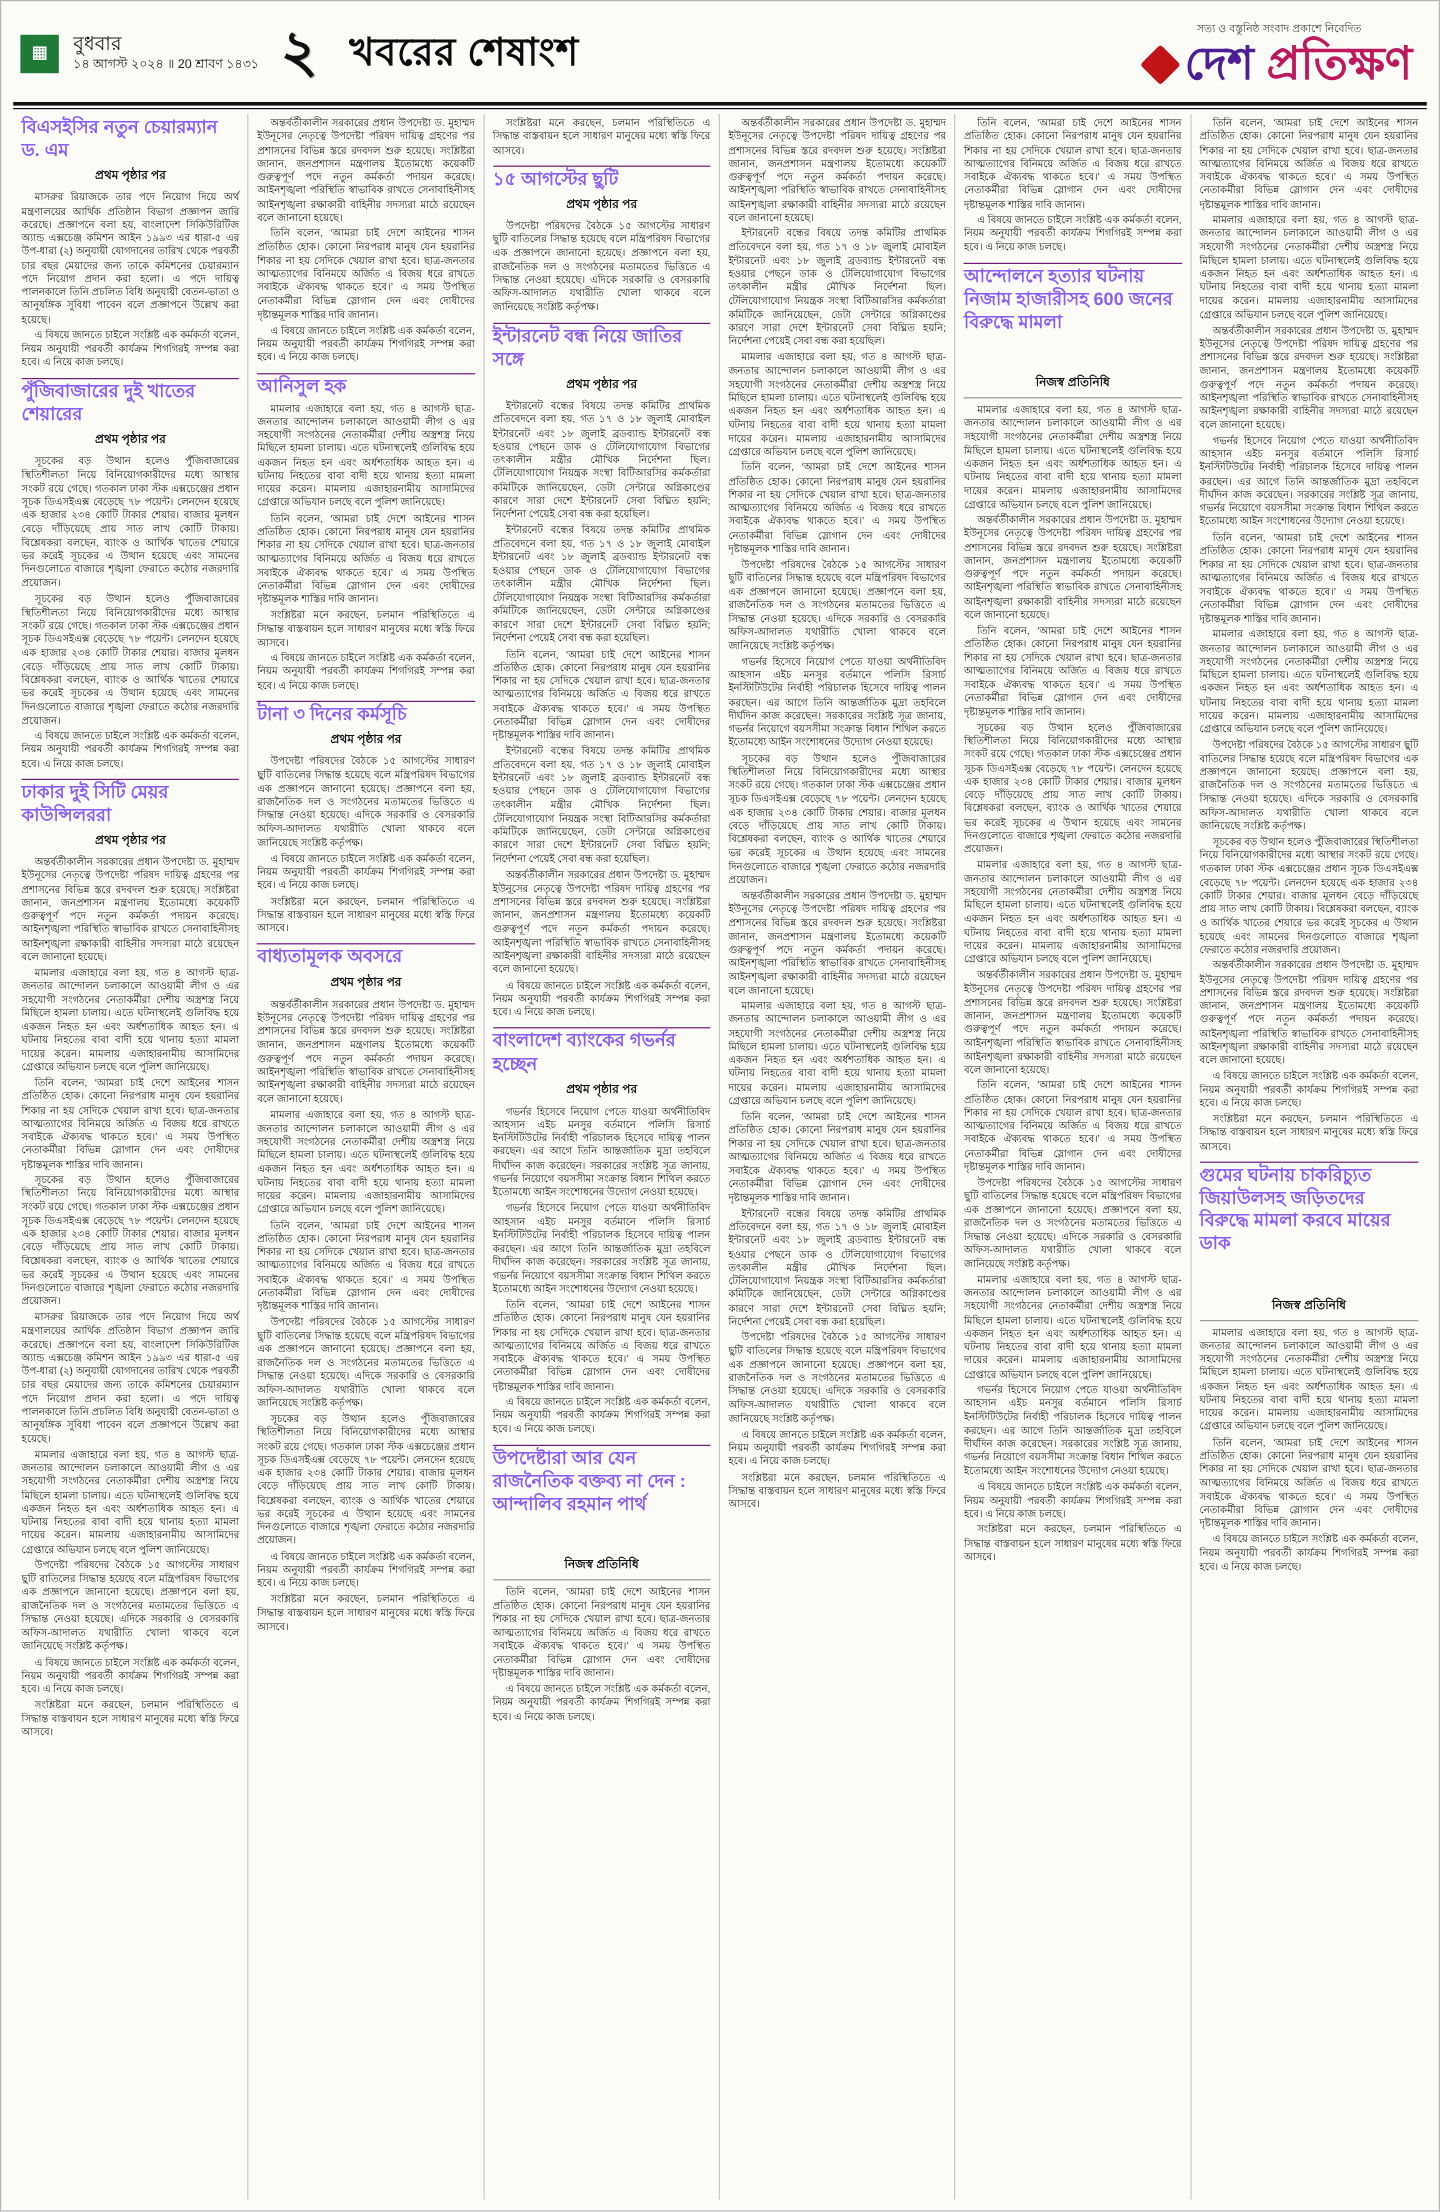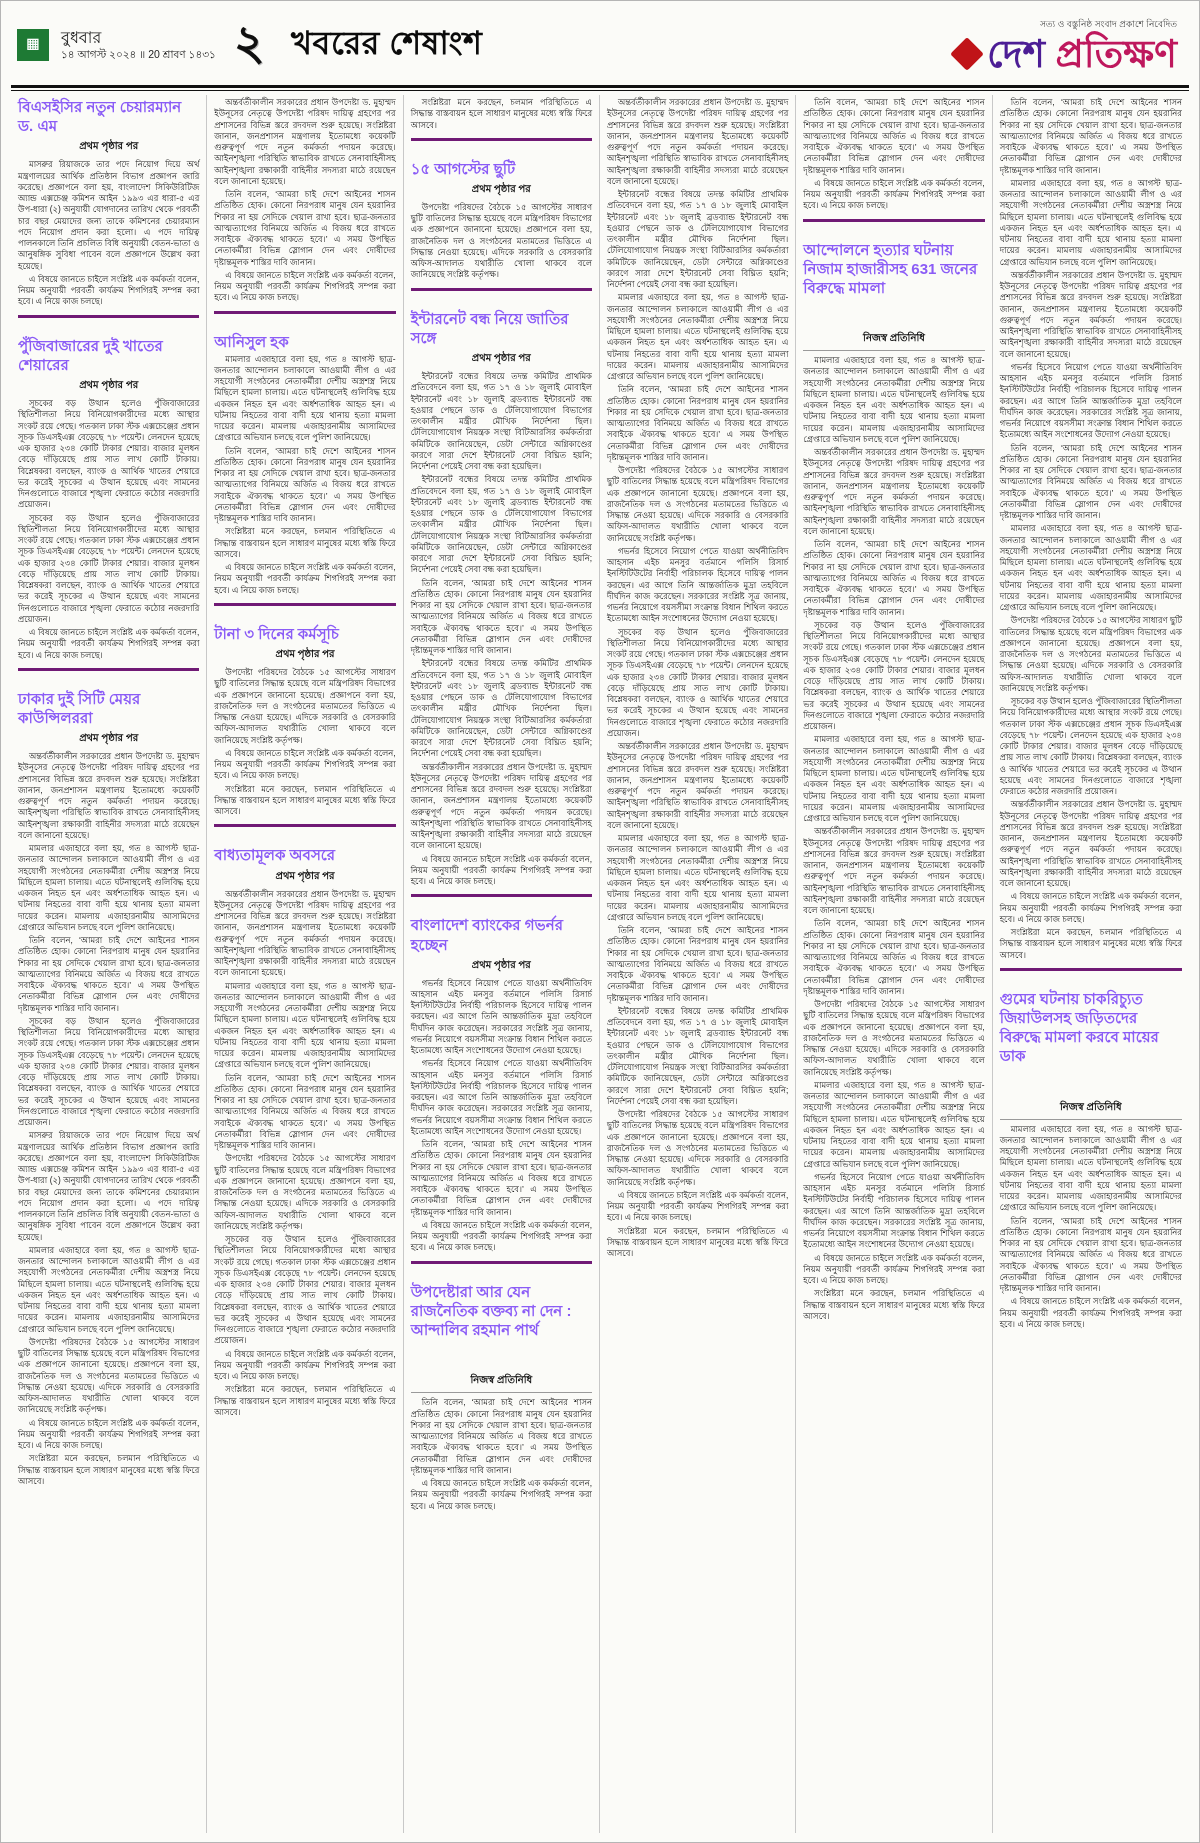--- a/index.html
+++ b/index.html
@@ -18,32 +18,32 @@
   }
   .day-date { line-height:1.25; }
   .weekday { font-weight:normal; font-size:16px; }
   .dateline { font-size:10.5px; color:#222; }
   .page-num {
     font-family:"DejaVu Serif", serif; font-size:48px; font-weight:800; color:#101010;
     padding:0 14px 0 6px; text-shadow:1px 1px 0 #bbb;
   }
   .section-title { font-size:32px; font-weight:800; color:#0b0b0b; letter-spacing:.5px; }
   .header-right { text-align:center; padding-right:6px; }
-  .tagline { font-size:9px; color:#444; margin-bottom:3px;text-align:right; }
+  .tagline { font-size:9px; color:#444; margin-bottom:3px; }
   .masthead { display:flex; align-items:center; gap:8px; justify-content:flex-end; }
   .logo-mark { width:24px; height:24px; background:#c01418; border-radius:3px; transform:rotate(45deg); flex:0 0 auto; }
   .masthead-text { font-size:38px; font-weight:800; line-height:1; }
   .logo-desh { color:#4c1d95; }
   .logo-rest { color:#be185d; }
   .header-rule { height:6px; border-top:3px solid #111; border-bottom:1px solid #111; margin:2px 0 4px; }
   
   .columns { display:grid; grid-template-columns:repeat(6,1fr); height:1738px; }
   .column { padding:2px 7px 0; border-right:1px solid #c8c8c8; overflow:hidden; }
   .column:last-child { border-right:none; }
-  .article.ruled { border-top:3px solid #701a75; margin-top:7px; padding-top:18px; }
+  .article.ruled { border-top:1px solid #701a75; margin-top:7px; padding-top:1px; }
   .headline { font-size:15px; font-weight:800; line-height:1.28; margin:0 0 3px; color:#8b5cf6; }
   .kicker { font-size:10px; font-weight:700; text-align:center; margin:0 0 4px; color:#111; }
   .kicker.byline { border-bottom:1px solid #9a9a9a; padding-bottom:3px;margin-top:33px; }
   .body-p {
     font-size:8.4px; line-height:1.34; text-align:justify; margin:0 0 2px;
     text-indent:11px; color:#202020; word-break:break-word;
   }
 </style>
 </head>
 <body>
@@ -183,21 +183,21 @@
           <p class="body-p">এ বিষয়ে জানতে চাইলে সংশ্লিষ্ট এক কর্মকর্তা বলেন, নিয়ম অনুযায়ী পরবর্তী কার্যক্রম শিগগিরই সম্পন্ন করা হবে। এ নিয়ে কাজ চলছে।</p>
           <p class="body-p">সংশ্লিষ্টরা মনে করছেন, চলমান পরিস্থিতিতে এ সিদ্ধান্ত বাস্তবায়ন হলে সাধারণ মানুষের মধ্যে স্বস্তি ফিরে আসবে।</p>
         </div>
       </div>
       <div class="column">
         <div class="article">
           <p class="body-p">তিনি বলেন, ‘আমরা চাই দেশে আইনের শাসন প্রতিষ্ঠিত হোক। কোনো নিরপরাধ মানুষ যেন হয়রানির শিকার না হয় সেদিকে খেয়াল রাখা হবে। ছাত্র-জনতার আত্মত্যাগের বিনিময়ে অর্জিত এ বিজয় ধরে রাখতে সবাইকে ঐক্যবদ্ধ থাকতে হবে।’ এ সময় উপস্থিত নেতাকর্মীরা বিভিন্ন স্লোগান দেন এবং দোষীদের দৃষ্টান্তমূলক শাস্তির দাবি জানান।</p>
           <p class="body-p">এ বিষয়ে জানতে চাইলে সংশ্লিষ্ট এক কর্মকর্তা বলেন, নিয়ম অনুযায়ী পরবর্তী কার্যক্রম শিগগিরই সম্পন্ন করা হবে। এ নিয়ে কাজ চলছে।</p>
         </div>
         <div class="article ruled">
-          <h3 class="headline">আন্দোলনে হত্যার ঘটনায় নিজাম হাজারীসহ 631 জনের বিরুদ্ধে মামলা</h3>
+          <h3 class="headline">আন্দোলনে হত্যার ঘটনায় নিজাম হাজারীসহ 600 জনের বিরুদ্ধে মামলা</h3>
           <div class="kicker byline">নিজস্ব প্রতিনিধি</div>
           <p class="body-p">মামলার এজাহারে বলা হয়, গত ৪ আগস্ট ছাত্র-জনতার আন্দোলন চলাকালে আওয়ামী লীগ ও এর সহযোগী সংগঠনের নেতাকর্মীরা দেশীয় অস্ত্রশস্ত্র নিয়ে মিছিলে হামলা চালায়। এতে ঘটনাস্থলেই গুলিবিদ্ধ হয়ে একজন নিহত হন এবং অর্ধশতাধিক আহত হন। এ ঘটনায় নিহতের বাবা বাদী হয়ে থানায় হত্যা মামলা দায়ের করেন। মামলায় এজাহারনামীয় আসামিদের গ্রেপ্তারে অভিযান চলছে বলে পুলিশ জানিয়েছে।</p>
           <p class="body-p">অন্তর্বর্তীকালীন সরকারের প্রধান উপদেষ্টা ড. মুহাম্মদ ইউনূসের নেতৃত্বে উপদেষ্টা পরিষদ দায়িত্ব গ্রহণের পর প্রশাসনের বিভিন্ন স্তরে রদবদল শুরু হয়েছে। সংশ্লিষ্টরা জানান, জনপ্রশাসন মন্ত্রণালয় ইতোমধ্যে কয়েকটি গুরুত্বপূর্ণ পদে নতুন কর্মকর্তা পদায়ন করেছে। আইনশৃঙ্খলা পরিস্থিতি স্বাভাবিক রাখতে সেনাবাহিনীসহ আইনশৃঙ্খলা রক্ষাকারী বাহিনীর সদস্যরা মাঠে রয়েছেন বলে জানানো হয়েছে।</p>
           <p class="body-p">তিনি বলেন, ‘আমরা চাই দেশে আইনের শাসন প্রতিষ্ঠিত হোক। কোনো নিরপরাধ মানুষ যেন হয়রানির শিকার না হয় সেদিকে খেয়াল রাখা হবে। ছাত্র-জনতার আত্মত্যাগের বিনিময়ে অর্জিত এ বিজয় ধরে রাখতে সবাইকে ঐক্যবদ্ধ থাকতে হবে।’ এ সময় উপস্থিত নেতাকর্মীরা বিভিন্ন স্লোগান দেন এবং দোষীদের দৃষ্টান্তমূলক শাস্তির দাবি জানান।</p>
           <p class="body-p">সূচকের বড় উত্থান হলেও পুঁজিবাজারের স্থিতিশীলতা নিয়ে বিনিয়োগকারীদের মধ্যে আস্থার সংকট রয়ে গেছে। গতকাল ঢাকা স্টক এক্সচেঞ্জের প্রধান সূচক ডিএসইএক্স বেড়েছে ৭৮ পয়েন্ট। লেনদেন হয়েছে এক হাজার ২৩৪ কোটি টাকার শেয়ার। বাজার মূলধন বেড়ে দাঁড়িয়েছে প্রায় সাত লাখ কোটি টাকায়। বিশ্লেষকরা বলছেন, ব্যাংক ও আর্থিক খাতের শেয়ারে ভর করেই সূচকের এ উত্থান হয়েছে এবং সামনের দিনগুলোতে বাজারে শৃঙ্খলা ফেরাতে কঠোর নজরদারি প্রয়োজন।</p>
           <p class="body-p">মামলার এজাহারে বলা হয়, গত ৪ আগস্ট ছাত্র-জনতার আন্দোলন চলাকালে আওয়ামী লীগ ও এর সহযোগী সংগঠনের নেতাকর্মীরা দেশীয় অস্ত্রশস্ত্র নিয়ে মিছিলে হামলা চালায়। এতে ঘটনাস্থলেই গুলিবিদ্ধ হয়ে একজন নিহত হন এবং অর্ধশতাধিক আহত হন। এ ঘটনায় নিহতের বাবা বাদী হয়ে থানায় হত্যা মামলা দায়ের করেন। মামলায় এজাহারনামীয় আসামিদের গ্রেপ্তারে অভিযান চলছে বলে পুলিশ জানিয়েছে।</p>
           <p class="body-p">অন্তর্বর্তীকালীন সরকারের প্রধান উপদেষ্টা ড. মুহাম্মদ ইউনূসের নেতৃত্বে উপদেষ্টা পরিষদ দায়িত্ব গ্রহণের পর প্রশাসনের বিভিন্ন স্তরে রদবদল শুরু হয়েছে। সংশ্লিষ্টরা জানান, জনপ্রশাসন মন্ত্রণালয় ইতোমধ্যে কয়েকটি গুরুত্বপূর্ণ পদে নতুন কর্মকর্তা পদায়ন করেছে। আইনশৃঙ্খলা পরিস্থিতি স্বাভাবিক রাখতে সেনাবাহিনীসহ আইনশৃঙ্খলা রক্ষাকারী বাহিনীর সদস্যরা মাঠে রয়েছেন বলে জানানো হয়েছে।</p>
           <p class="body-p">তিনি বলেন, ‘আমরা চাই দেশে আইনের শাসন প্রতিষ্ঠিত হোক। কোনো নিরপরাধ মানুষ যেন হয়রানির শিকার না হয় সেদিকে খেয়াল রাখা হবে। ছাত্র-জনতার আত্মত্যাগের বিনিময়ে অর্জিত এ বিজয় ধরে রাখতে সবাইকে ঐক্যবদ্ধ থাকতে হবে।’ এ সময় উপস্থিত নেতাকর্মীরা বিভিন্ন স্লোগান দেন এবং দোষীদের দৃষ্টান্তমূলক শাস্তির দাবি জানান।</p>
           <p class="body-p">উপদেষ্টা পরিষদের বৈঠকে ১৫ আগস্টের সাধারণ ছুটি বাতিলের সিদ্ধান্ত হয়েছে বলে মন্ত্রিপরিষদ বিভাগের এক প্রজ্ঞাপনে জানানো হয়েছে। প্রজ্ঞাপনে বলা হয়, রাজনৈতিক দল ও সংগঠনের মতামতের ভিত্তিতে এ সিদ্ধান্ত নেওয়া হয়েছে। এদিকে সরকারি ও বেসরকারি অফিস-আদালত যথারীতি খোলা থাকবে বলে জানিয়েছে সংশ্লিষ্ট কর্তৃপক্ষ।</p>
           <p class="body-p">মামলার এজাহারে বলা হয়, গত ৪ আগস্ট ছাত্র-জনতার আন্দোলন চলাকালে আওয়ামী লীগ ও এর সহযোগী সংগঠনের নেতাকর্মীরা দেশীয় অস্ত্রশস্ত্র নিয়ে মিছিলে হামলা চালায়। এতে ঘটনাস্থলেই গুলিবিদ্ধ হয়ে একজন নিহত হন এবং অর্ধশতাধিক আহত হন। এ ঘটনায় নিহতের বাবা বাদী হয়ে থানায় হত্যা মামলা দায়ের করেন। মামলায় এজাহারনামীয় আসামিদের গ্রেপ্তারে অভিযান চলছে বলে পুলিশ জানিয়েছে।</p>

